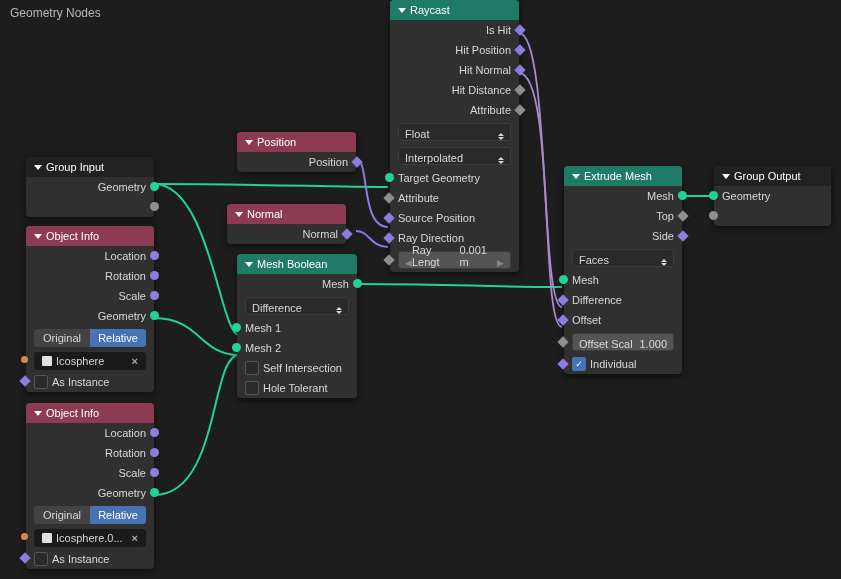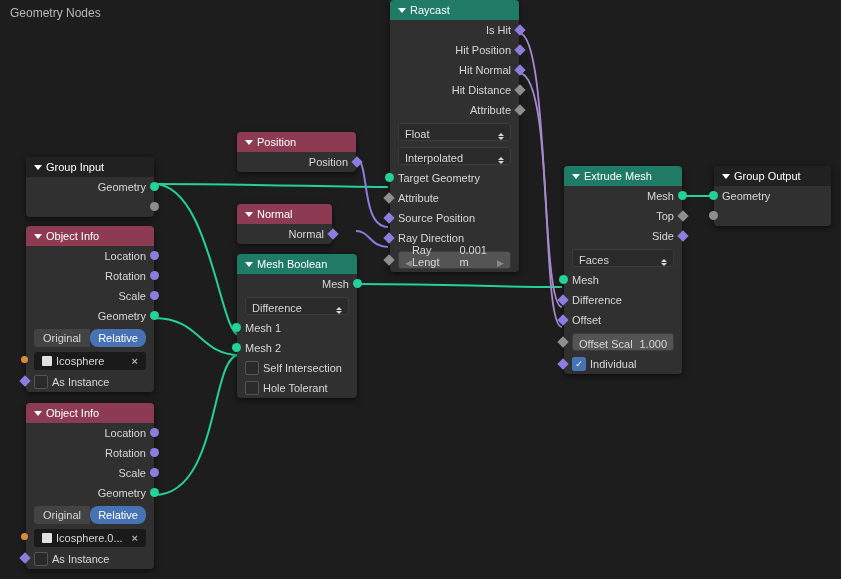--- a/index.html
+++ b/index.html
@@ -106,21 +106,21 @@
     padding: 0 6px;
     background: #545454;
     width: 100%;
   }
   .toggle-group { display:flex; width:100%; }
   .toggle-group .t {
     flex:1; height:18px; display:flex; align-items:center; justify-content:center;
     background:#434343; font-size:11px; cursor:pointer;
   }
   .toggle-group .t:first-child { border-top-left-radius:3px; border-bottom-left-radius:3px; }
-  .toggle-group .t:last-child  { border-top-right-radius:3px; border-bottom-right-radius:3px;border-radius:8px; }
+  .toggle-group .t:last-child  { border-top-right-radius:3px; border-bottom-right-radius:3px; }
   .toggle-group .t.active { background:#4772b3; color:#fff; }
   .obj-select {
     display:flex; align-items:center; gap:4px; width:100%;
     background:#1a1a1a; border-radius:3px; height:18px; padding:0 8px;
     box-sizing:border-box;
   }
   .obj-select .cube {
     width:10px; height:10px; background:#e0e0e0; border-radius:1px;
   }
   .obj-select .x {
@@ -267,21 +267,21 @@
   <div class="node-header hdr-red">
     <span class="chev"></span>
     <span>Position</span>
   </div>
   <div class="row right">
     <span>Position</span>
     <span class="sock out purple diamond" style="top:6px;"></span>
   </div>
 </div>
 
-<div class="node" style="left:237px; top:204px; width:95px;">
+<div class="node" style="left:227px; top:204px; width:119px;">
   <div class="node-header hdr-red">
     <span class="chev"></span>
     <span>Normal</span>
   </div>
   <div class="row right">
     <span>Normal</span>
     <span class="sock out purple diamond" style="top:6px;"></span>
   </div>
 </div>
 

